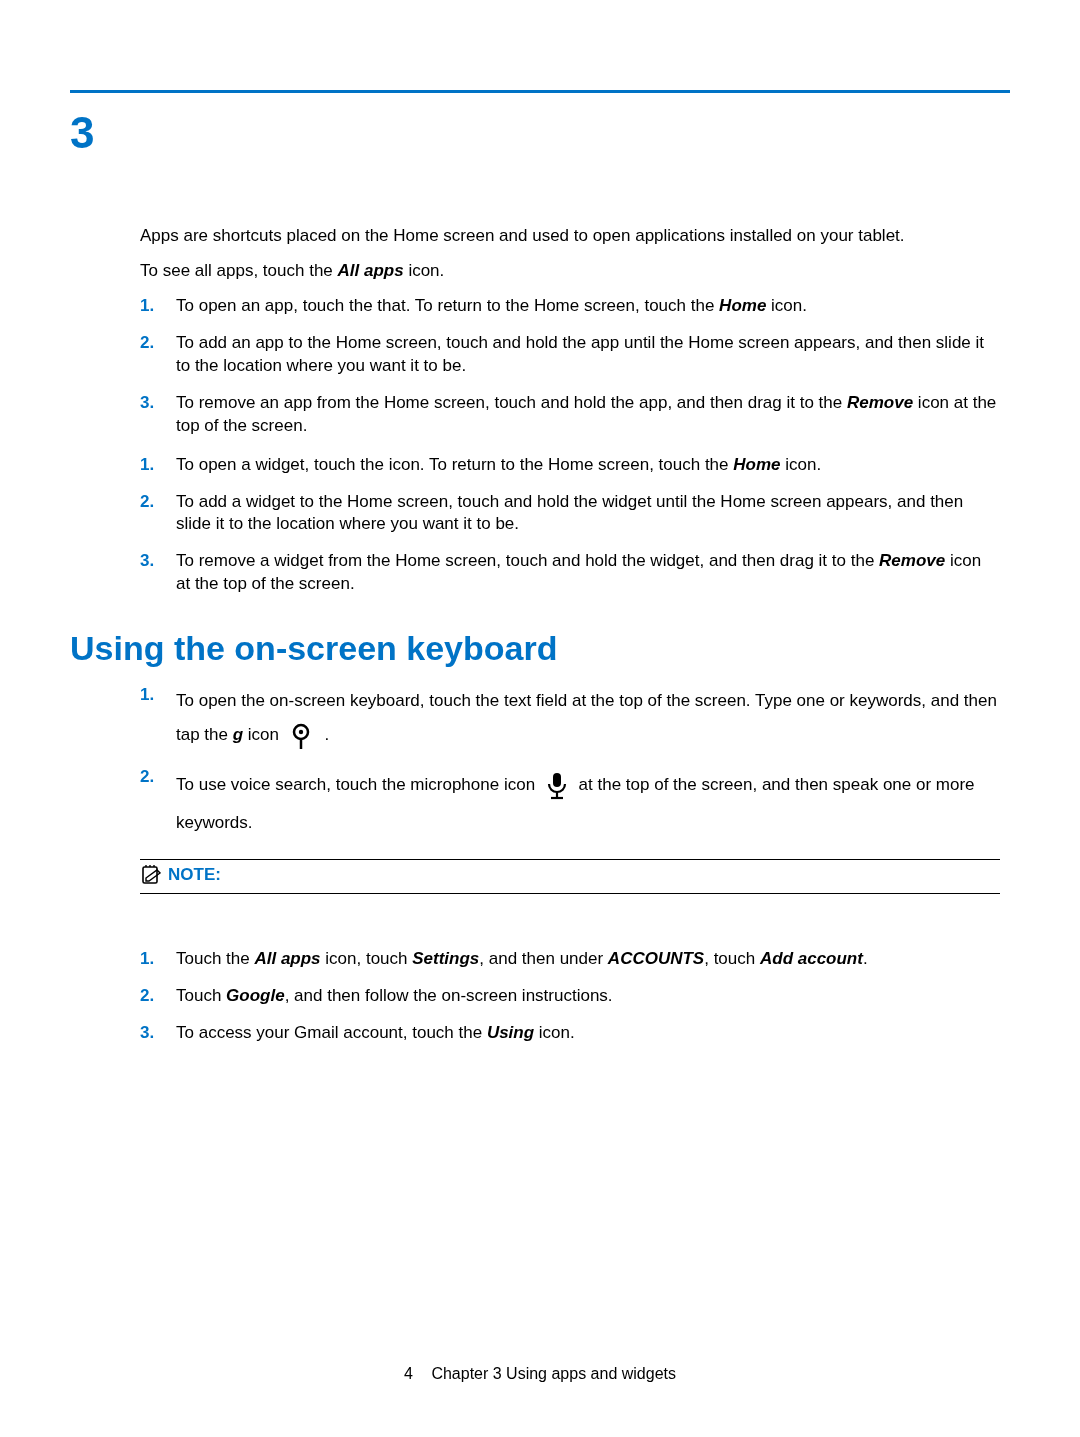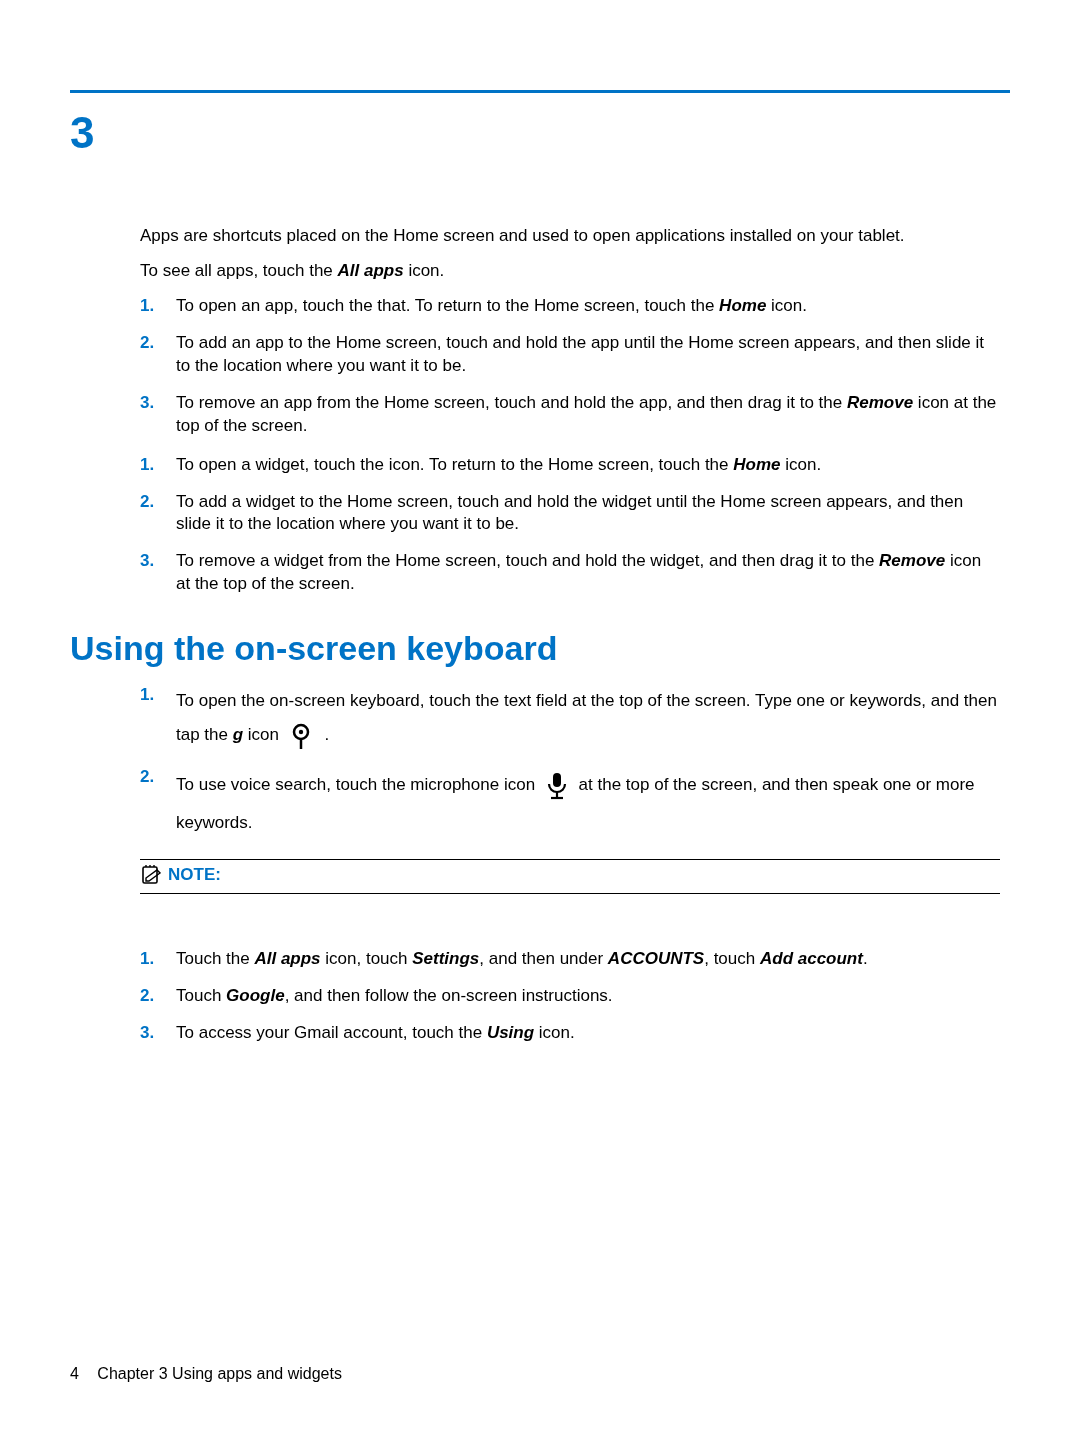--- a/index.html
+++ b/index.html
@@ -92,20 +92,21 @@
   .note-label {
     color: #0073c6;
     font-weight: 700;
   }
   .footer {
     position: absolute;
     left: 70px;
     right: 70px;
     bottom: 52px;
     font-size: 16px;
+    text-align: center;
   }
   .footer .pnum { font-weight: 400; margin-right: 14px; }
 </style>
 </head>
 <body>
 
 <div class="page">
   <hr class="rule">
 
   <div class="chapter-head">

